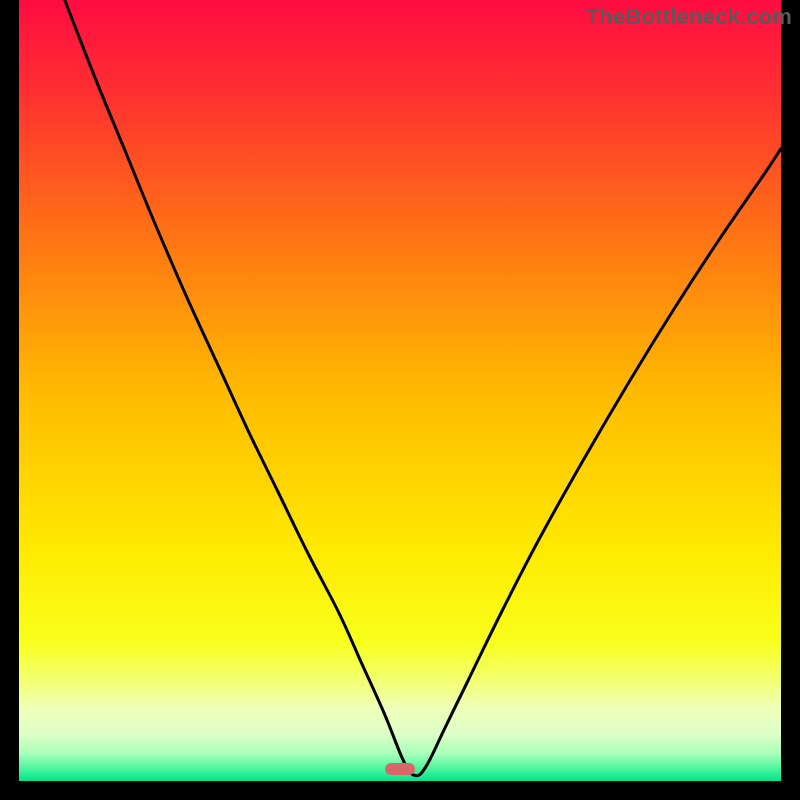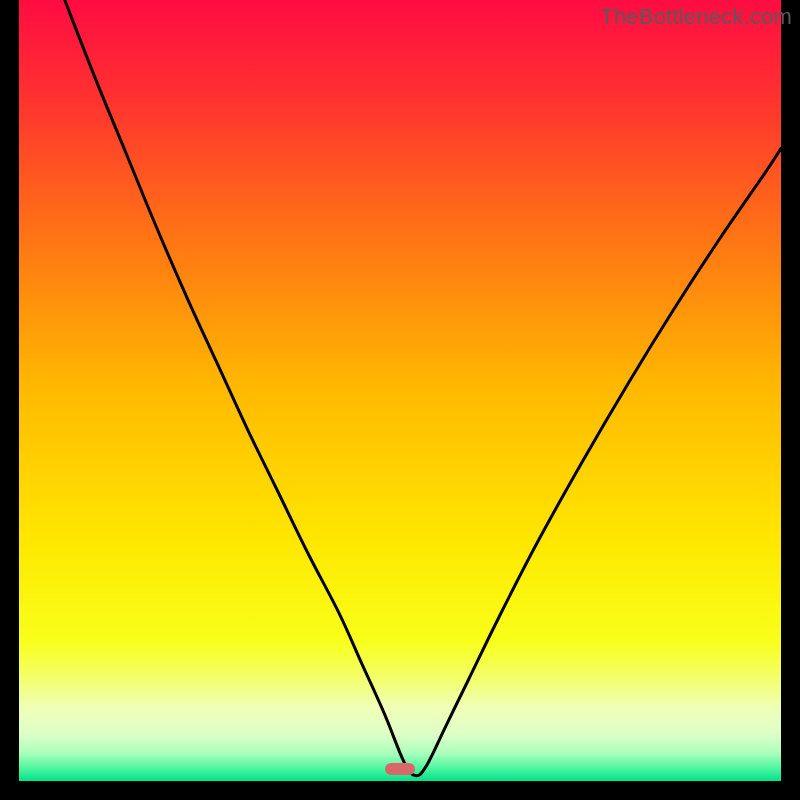--- a/index.html
+++ b/index.html
@@ -47,20 +47,21 @@
   }
   .attribution {
     position: absolute;
     top: 4px;
     right: 8px;
     color: #5a5a5a;
     font-family: Arial, Helvetica, sans-serif;
     font-size: 22px;
     letter-spacing: 0.2px;
     user-select: none;
+    font-weight: bold;
   }
 </style>
 </head>
 <body>
 
 <div class="frame">
   <div class="plot-area">
     <svg class="gradient" viewBox="0 0 762 781" preserveAspectRatio="none">
       <defs>
         <linearGradient id="bg-grad" x1="0" y1="0" x2="0" y2="1">

